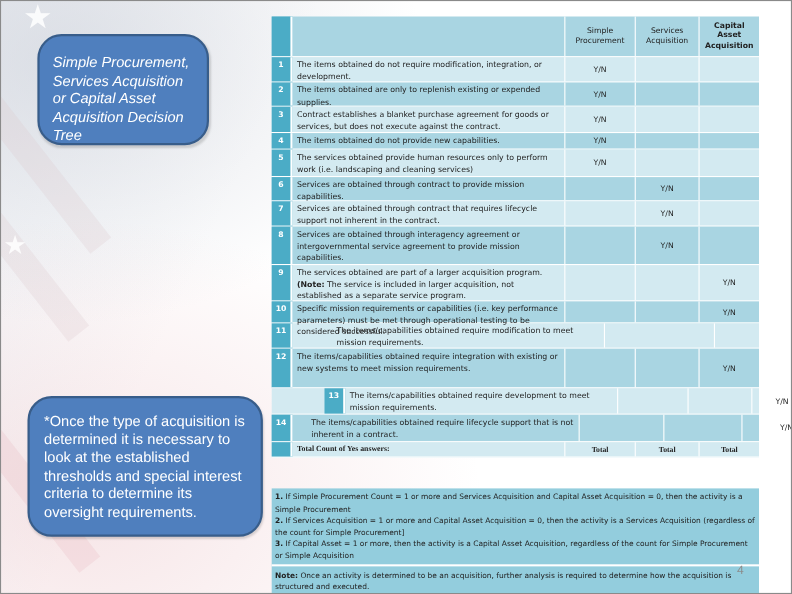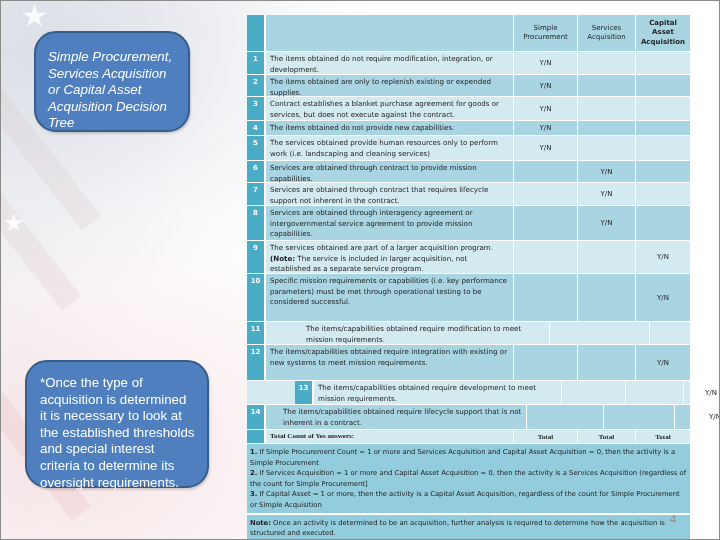--- a/index.html
+++ b/index.html
@@ -15,35 +15,35 @@
   }
   .flag-stripe { position:absolute; left:-40px; width:260px; height:24px; background:rgba(220,200,205,0.25); transform:rotate(52deg); transform-origin:left top; }
   .star { position:absolute; color:rgba(255,255,255,0.85); font-size:30px; line-height:1; }
 
   .callout {
     position:absolute; background:#4F7FBE; border:2px solid #385D8A; border-radius:22px;
     color:#fff; font-family:"Liberation Sans", sans-serif; box-sizing:border-box;
     box-shadow:1px 2px 2px rgba(0,0,0,0.15);
   }
   .callout.top { left:33px; top:30px; width:156px; height:101px; padding:16px 12px 0 12px; font-size:13.3px; font-style:italic; line-height:16.5px; }
-  .callout.bottom { left:24px; top:359px; width:184px; height:128px; padding:13px 11px 0 13px; font-size:13.3px; line-height:16.6px; }
+  .callout.bottom { left:24px; top:359px; width:214px; height:128px; padding:13px 11px 0 13px; font-size:13.3px; line-height:16.6px; }
 
   .table-wrap { position:absolute; left:246px; top:14px; width:443px; font-family:"DejaVu Sans", sans-serif; }
   .title-band { height:18px; background:#4BACC6; color:#1f1f1f; font-weight:bold; font-size:8.6px; text-align:center; line-height:18px; border-bottom:1px solid #fff; }
   .row { display:flex; border-bottom:1px solid #fff; box-sizing:border-box; }
   .num { width:19px; flex:none; background:#4BACC6; color:#fff; font-size:7px; font-weight:bold; text-align:center; padding-top:3px; box-sizing:border-box; border-right:2px solid #fff; }
   .desc { width:248px; flex:none; font-size:7.1px; line-height:10.5px; color:#222; padding:2px 3px 0 4px; box-sizing:border-box; border-right:1px solid #fff; }
   .cell { flex:none; font-size:7px; color:#222; text-align:center; display:flex; align-items:center; justify-content:center; box-sizing:border-box; border-right:1px solid #fff; }
   .c1 { width:64px; } .c2 { width:58px; } .c3 { width:54px; border-right:none; }
   .dark { background:#A9D5E2; }
   .light { background:#D3EAF1; }
   .hdr .cell { font-size:7px; line-height:9.5px; padding:0 2px; }
   .hdr .c3 { font-weight:bold; }
   .total .desc, .total .cell { font-weight:bold;font-family:Liberation Serif, serif; }
-  .notes { background:#93CDDD; font-size:6.8px; line-height:10.6px; color:#222; padding:3px 3px 2px 3px; border-bottom:2px solid #fff; }
+  .notes { background:#93CDDD; font-size:6.8px; line-height:10.6px; color:#222; padding:3px 3px 2px 3px; border-bottom:2px solid #fff;margin-top:28px; }
   .note2 { background:#93CDDD; font-size:6.8px; line-height:10.6px; color:#222; padding:3px 3px 2px 3px; }
   .bold { font-weight:bold; }
   .page-num { position:absolute; left:669px; top:512px; font-size:11px; color:#8c8c8c; font-family:"Liberation Sans", sans-serif; }
 </style>
 </head>
 <body>
 
 <div class="slide">
   <div class="flag-stripe" style="top:10px;left:-60px;"></div>
   <div class="flag-stripe" style="top:90px;left:-80px;"></div>
@@ -125,21 +125,21 @@
       <div class="cell c2">Y/N</div>
       <div class="cell c3"></div>
     </div>
     <div class="row light" style="height:33px;">
       <div class="num">9</div>
       <div class="desc"><span>The services obtained are part of a larger acquisition program.</span><br><span class="bold">(Note:</span><span> The service is included in larger acquisition, not established as a separate service program.</span></div>
       <div class="cell c1"></div>
       <div class="cell c2"></div>
       <div class="cell c3">Y/N</div>
     </div>
-    <div class="row dark" style="height:48px;">
+    <div class="row dark" style="height:20px;">
       <div class="num">10</div>
       <div class="desc">Specific mission requirements or capabilities (i.e. key performance parameters) must be met through operational testing to be considered successful.</div>
       <div class="cell c1"></div>
       <div class="cell c2"></div>
       <div class="cell c3">Y/N</div>
     </div>
     <div class="row light" style="height:23px;gap:36px;">
       <div class="num">11</div>
       <div class="desc">The items/capabilities obtained require modification to meet mission requirements.</div>
       <div class="cell c1"></div>

